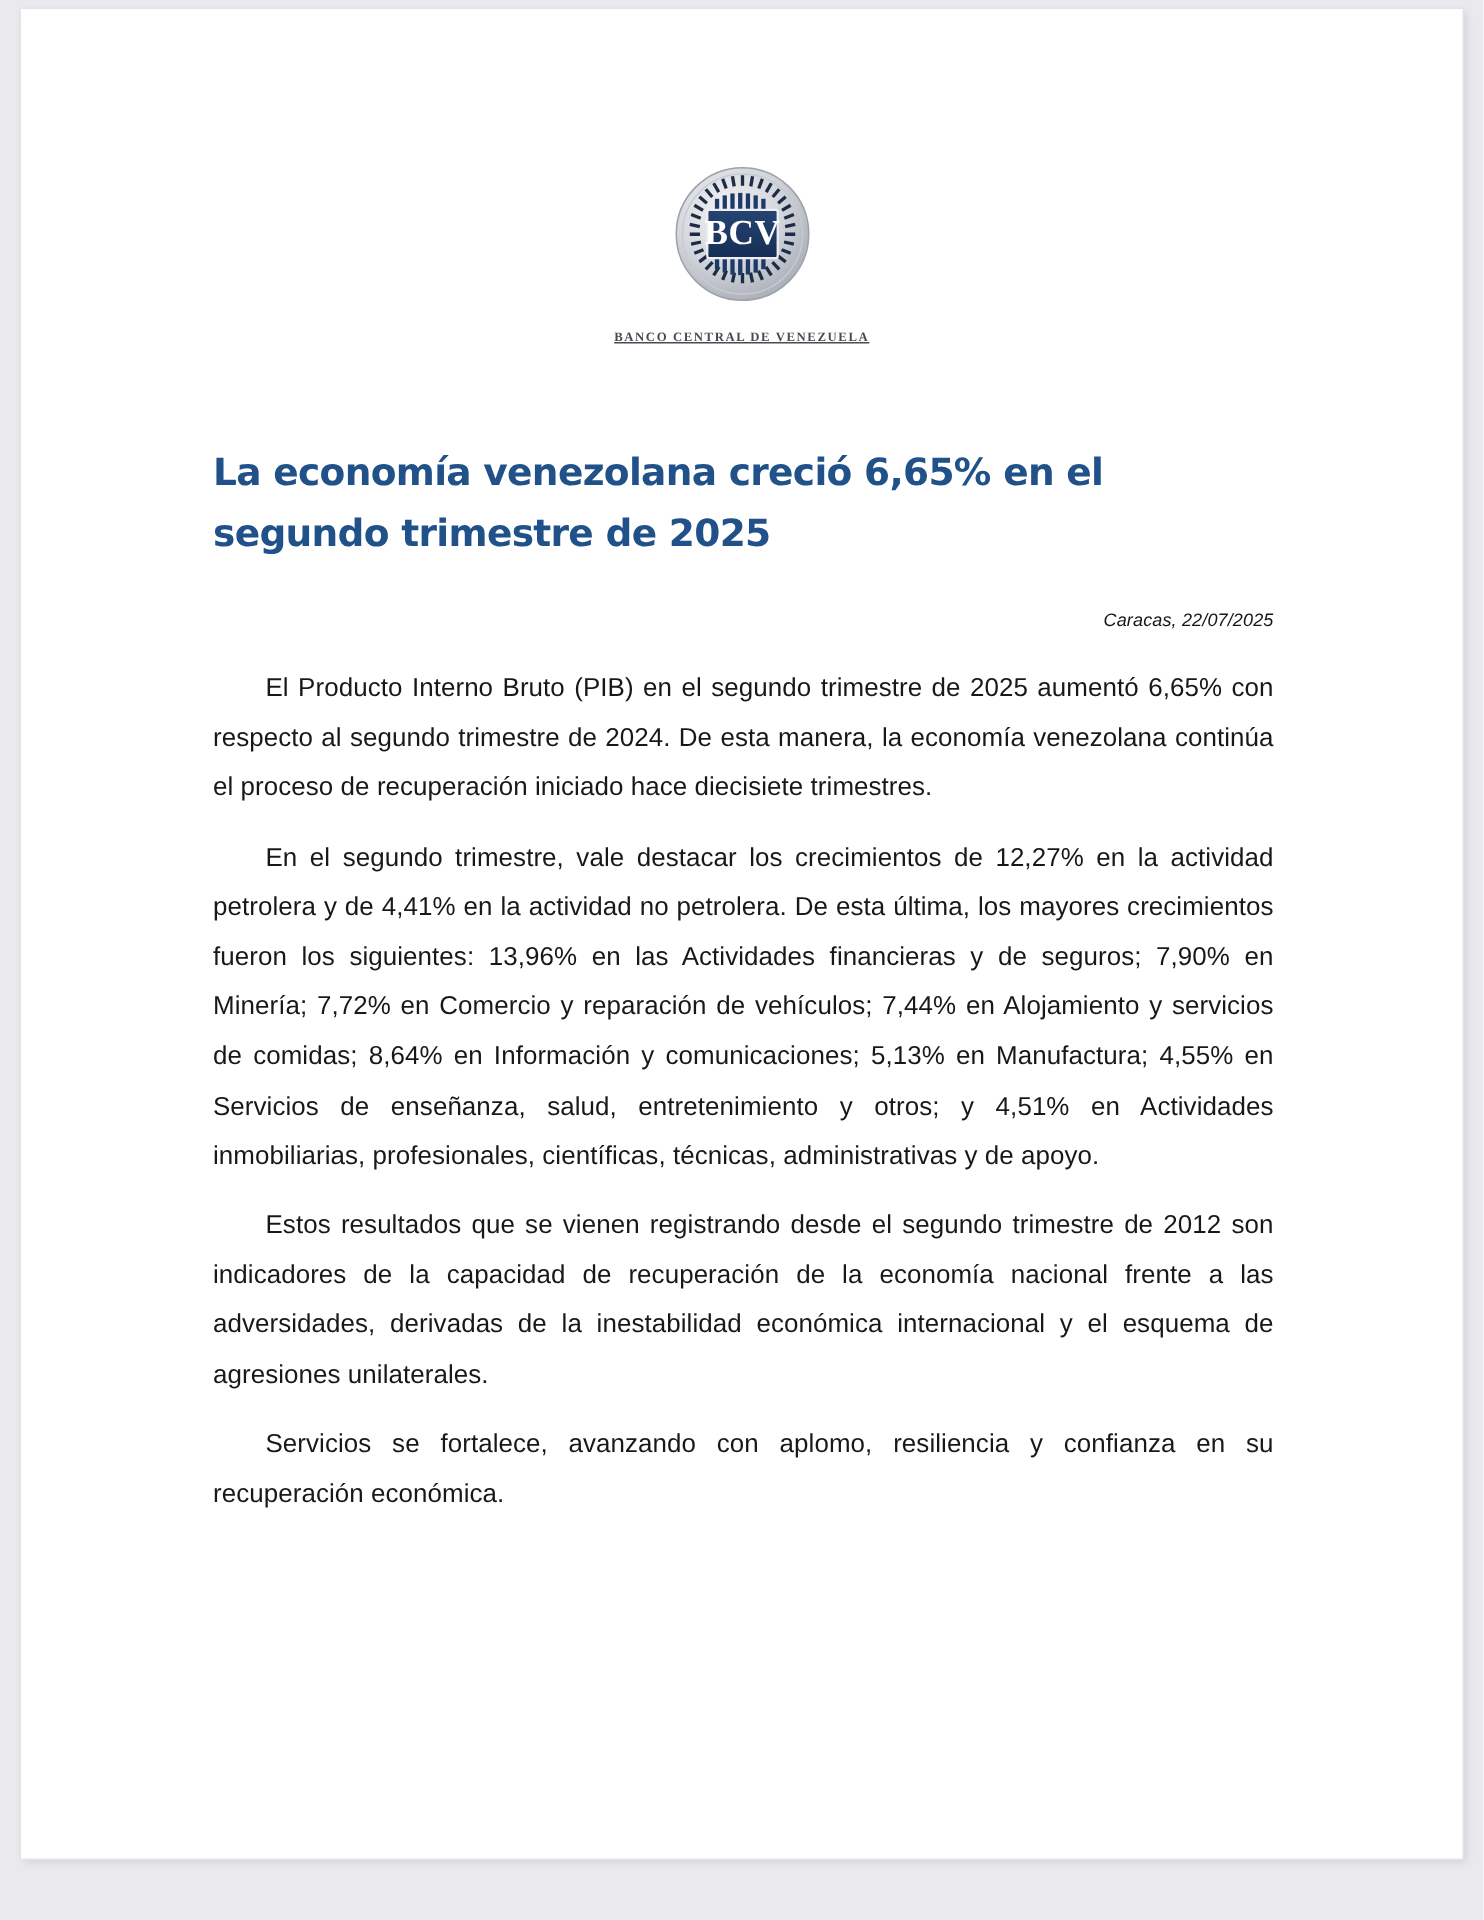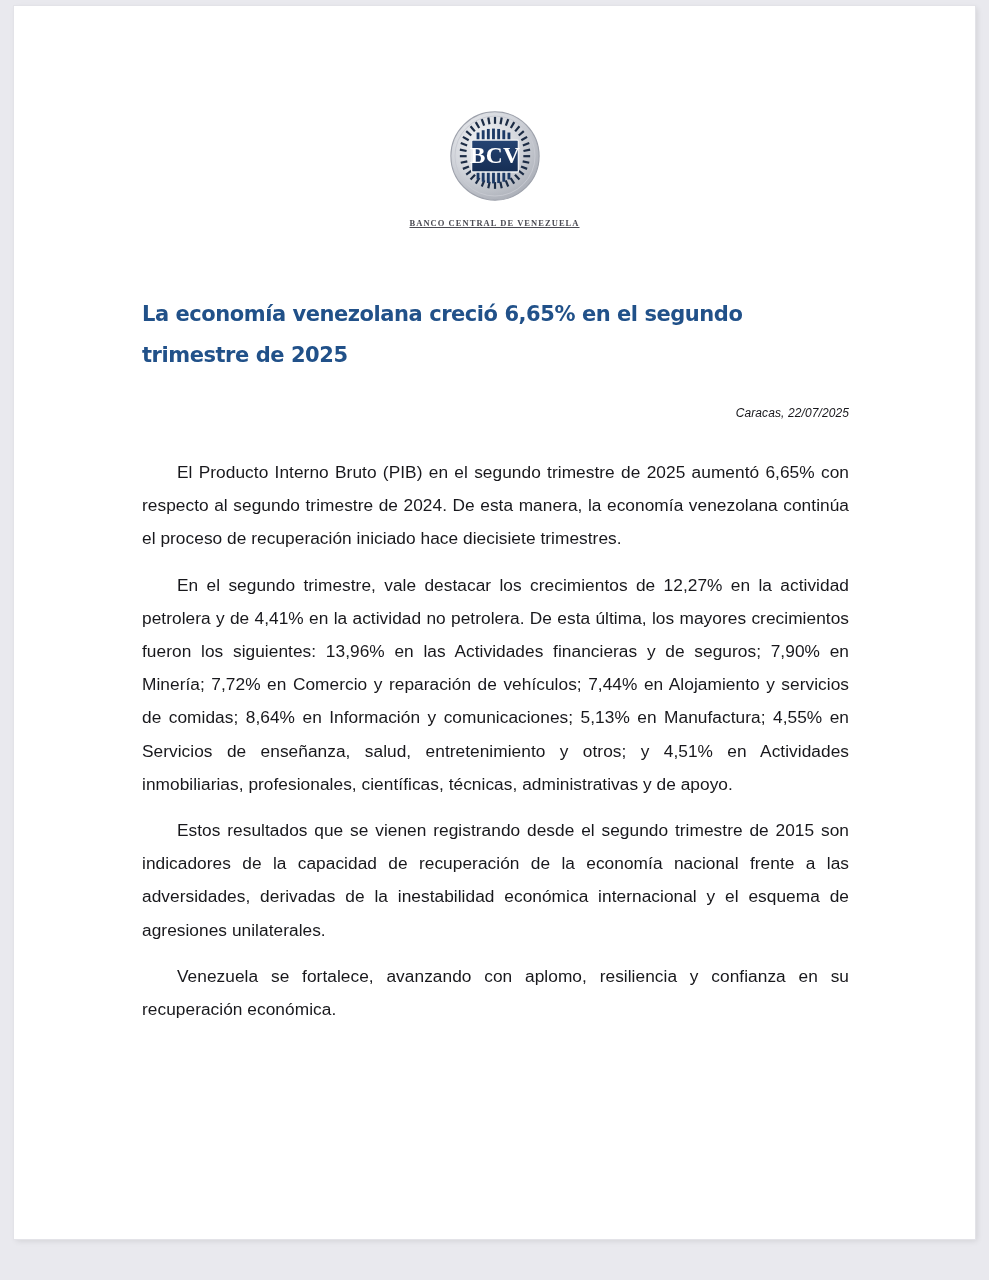--- a/index.html
+++ b/index.html
@@ -55,41 +55,41 @@
   
   #content {
     position: absolute;
     left: 128px;
     top: 288px;
     width: 707px;
   }
 
   #headline {
     font-family: "DejaVu Sans", sans-serif;
-    font-size: 21px;
+    font-size: 25px;
     line-height: 41px;
     font-weight: 700;
     color: #215189;
     letter-spacing: -0.45px;
     margin: 0 0 0 0;
     text-align: left;
     width: 712px;
   }
 
   #dateline {
     margin-top: 30px;
     font-size: 12px;
     font-style: italic;
     color: #16161a;
     text-align: right;
     letter-spacing: 0.1px;
   }
 
   #body-copy {
-    margin-top: 36px;
+    margin-top: 22px;
   }
 
   #body-copy p {
     margin: 0 0 13px 0;
     font-size: 17.3px;
     line-height: 33.2px;
     color: #18181c;
     text-align: justify;
     text-indent: 35px;
     letter-spacing: 0.05px;
@@ -189,18 +189,18 @@
 
   <div id="content">
 
     <h1 id="headline">La economía venezolana creció 6,65% en el segundo trimestre de 2025</h1>
 
     <div id="dateline">Caracas, 22/07/2025</div>
 
     <div id="body-copy">
       <p>El Producto Interno Bruto (PIB) en el segundo trimestre de 2025 aumentó 6,65% con respecto al segundo trimestre de 2024. De esta manera, la economía venezolana continúa el proceso de recuperación iniciado hace diecisiete trimestres.</p>
       <p>En el segundo trimestre, vale destacar los crecimientos de 12,27% en la actividad petrolera y de 4,41% en la actividad no petrolera. De esta última, los mayores crecimientos fueron los siguientes: 13,96% en las Actividades financieras y de seguros; 7,90% en Minería; 7,72% en Comercio y reparación de vehículos; 7,44% en Alojamiento y servicios de comidas; 8,64% en Información y comunicaciones; 5,13% en Manufactura; 4,55% en Servicios de enseñanza, salud, entretenimiento y otros; y 4,51% en Actividades inmobiliarias, profesionales, científicas, técnicas, administrativas y de apoyo.</p>
-      <p>Estos resultados que se vienen registrando desde el segundo trimestre de 2015 son indicadores de la capacidad de recuperación de la economía nacional frente a las adversidades, derivadas de la inestabilidad económica internacional y el esquema de agresiones unilaterales.</p>
-      <p>Venezuela se fortalece, avanzando con aplomo, resiliencia y confianza en su recuperación económica.</p>
+      <p>Estos resultados que se vienen registrando desde el segundo trimestre de 2012 son indicadores de la capacidad de recuperación de la economía nacional frente a las adversidades, derivadas de la inestabilidad económica internacional y el esquema de agresiones unilaterales.</p>
+      <p>Servicios se fortalece, avanzando con aplomo, resiliencia y confianza en su recuperación económica.</p>
     </div>
 
   </div>
 </div>
 
 </body></html>

